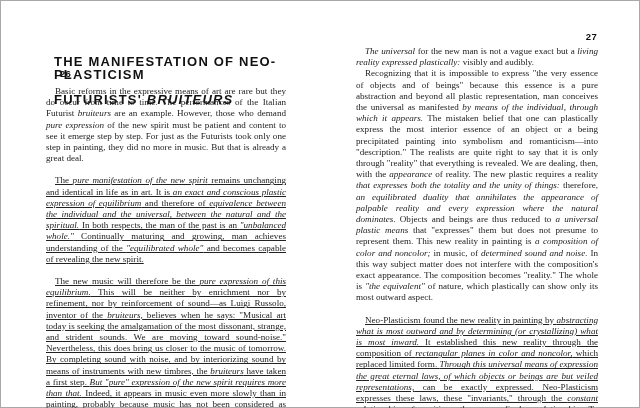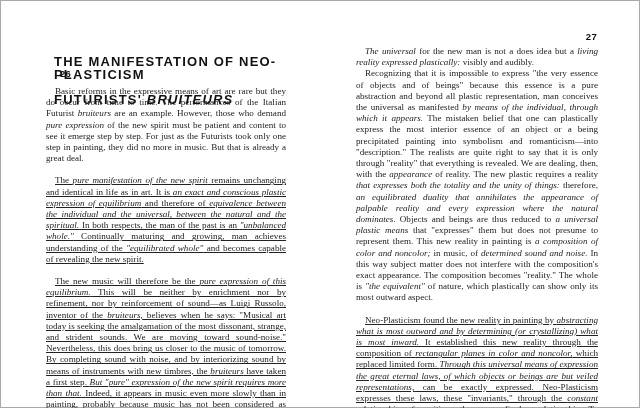--- a/index.html
+++ b/index.html
@@ -54,19 +54,19 @@
     <div class="text">
         <p><span>Basic reforms in the expressive means of art are rare but they do occur from time to time. The performances of the Italian Futurist </span><i>bruiteurs</i><span> are an example. However, those who demand </span><i>pure expression</i><span> of the new spirit must be patient and content to see it emerge step by step. For just as the Futurists took only one step in painting, they did no more in music. But that is already a great deal.</span></p>
         <p class="gap"><span>The </span><i>pure manifestation of the new spirit</i><span> remains unchanging and identical in life as in art. It is </span><i>an exact and conscious plastic expression of equilibrium</i><span> and therefore of </span><i>equivalence between the individual and the universal, between the natural and the spiritual.</i><span> In both respects, the man of the past is an </span><i>"unbalanced whole."</i><span> Continually maturing and growing, man achieves understanding of the </span><i>"equilibrated whole"</i><span> and becomes capable of revealing the new spirit.</span></p>
         <p class="gap"><span>The new music will therefore be the </span><i>pure expression of this equilibrium.</i><span> This will be neither by enrichment nor by refinement, nor by reinforcement of sound—as Luigi Russolo, inventor of the </span><i>bruiteurs,</i><span> believes when he says: "Musical art today is seeking the amalgamation of the most dissonant, strange, and strident sounds. We are moving toward sound-noise." Nevertheless, this does bring us closer to the music of tomorrow. By completing sound with noise, and by interiorizing sound by means of instruments with new timbres, the </span><i>bruiteurs</i><span> have taken a first step. </span><i>But "pure" expression of the new spirit requires more than that.</i><span> Indeed, it appears in music even more slowly than in painting, probably because music has not been considered as "plastic art" until now. </span></p>
       </div>
   </div>
 
   <div class="page right">
     <div class="pnum">27</div>
     <div class="text">
-        <p><i>The universal</i><span> for the new man is not a does idea but a </span><i>living reality expressed plastically:</i><span> visibly and audibly.</span></p>
+        <p><i>The universal</i><span> for the new man is not a vague exact but a </span><i>living reality expressed plastically:</i><span> visibly and audibly.</span></p>
         <p><span>Recognizing that it is impossible to express "the very essence of objects and of beings" because this essence is a pure abstraction and beyond all plastic representation, man conceives the universal as manifested </span><i>by means of the individual, through which it appears.</i><span> The mistaken belief that one can plastically express the most interior essence of an object or a being precipitated painting into symbolism and romanticism—into "description." The realists are quite right to say that it is only through "reality" that everything is revealed. We are dealing, then, with the </span><i>appearance</i><span> of reality. The new plastic requires a reality </span><i>that expresses both the totality and the unity of things:</i><span> therefore, </span><i>an equilibrated duality that annihilates the appearance of palpable reality and every expression where the natural dominates.</i><span> Objects and beings are thus reduced to </span><i>a universal plastic means</i><span> that "expresses" them but does not presume to represent them. This new reality in painting is </span><i>a composition of color and noncolor;</i><span> in music, of </span><i>determined sound and noise.</i><span> In this way subject matter does not interfere with the composition's exact appearance. The composition becomes "reality." The whole is </span><i>"the equivalent"</i><span> of nature, which plastically can show only its most outward aspect.</span></p>
         <p class="gap"><span>Neo-Plasticism found the new reality in painting by </span><i>abstracting what is most outward and by determining (or crystallizing) what is most inward.</i><span> It established this new reality through the composition of </span><i>rectangular planes in color and noncolor,</i><span> which replaced limited form. </span><i>Through this universal means of expression the great eternal laws, of which objects or beings are but veiled representations,</i><span> can be exactly expressed. Neo-Plasticism expresses these laws, these "invariants," through the </span><i>constant relationship of position: the perpendicular relationship.</i><span> To achieve this it uses the "variable," that is, </span></p>
       </div>
   </div>
 
 </div>
 
 </body></html>

